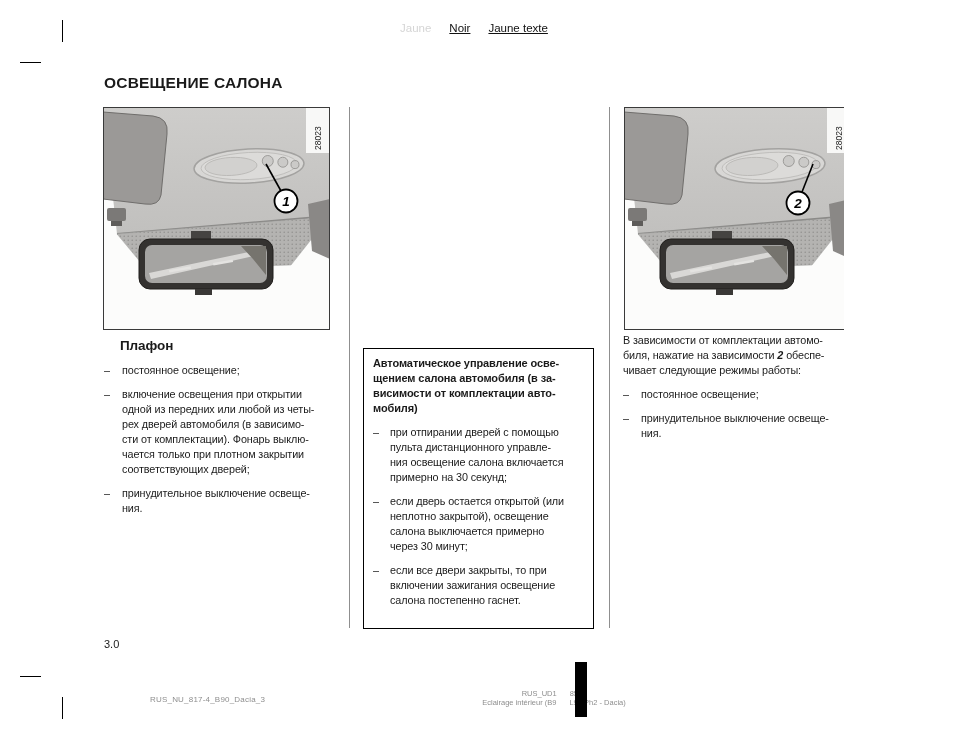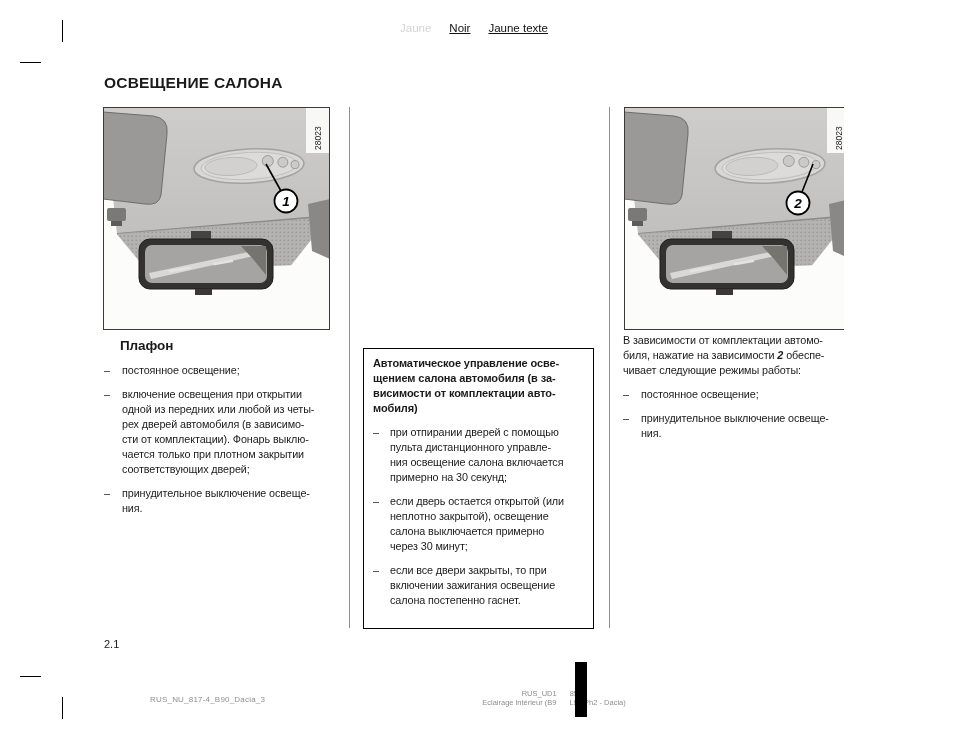--- a/index.html
+++ b/index.html
@@ -235,21 +235,21 @@
     </div>
     <div class="bullet">
       <span class="dash">–</span>
       <span class="bt ml">принудительное выключение освеще-
 ния.</span>
     </div>
   </div>
 
   <div class="graytab"></div>
 
-  <div class="pagenum">2.1</div>
+  <div class="pagenum">3.0</div>
   <div class="f-left">RUS_NU_817-4_B90_Dacia_3</div>
   <div class="f-center">
     <div><span>RUS_UD1</span><span class="fgap"></span><span>85_2</span></div>
     <div><span>Eclairage intérieur (B9</span><span class="fgap"></span><span>L90 Ph2 - Dacia)</span></div>
   </div>
   <div class="blackbar"></div>
 
 </div>
 
 </body></html>

